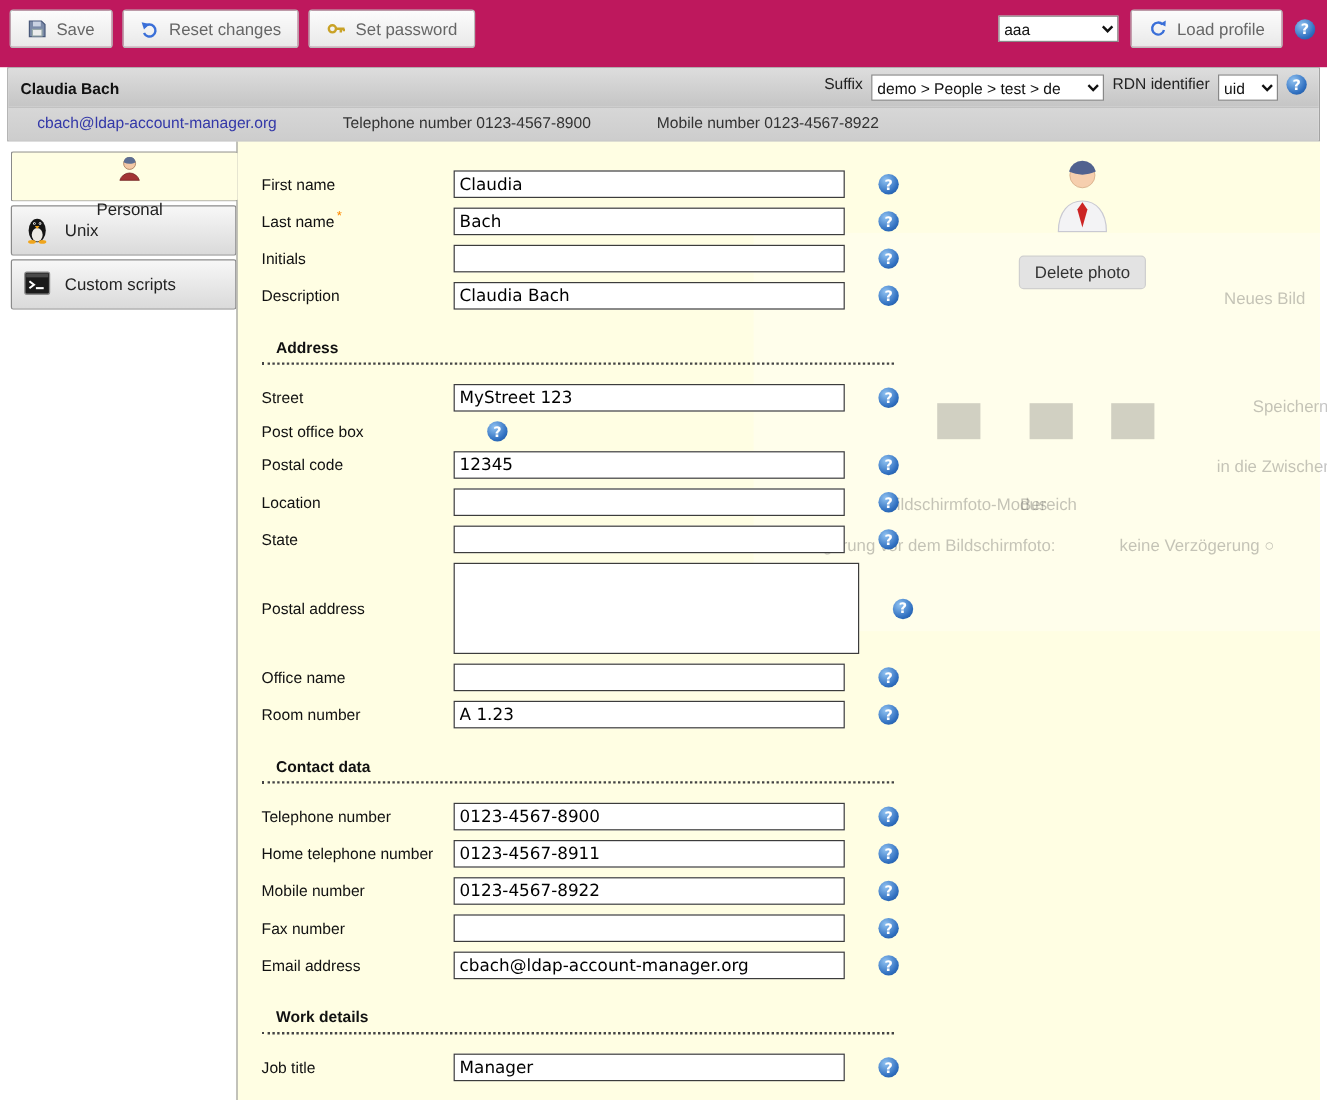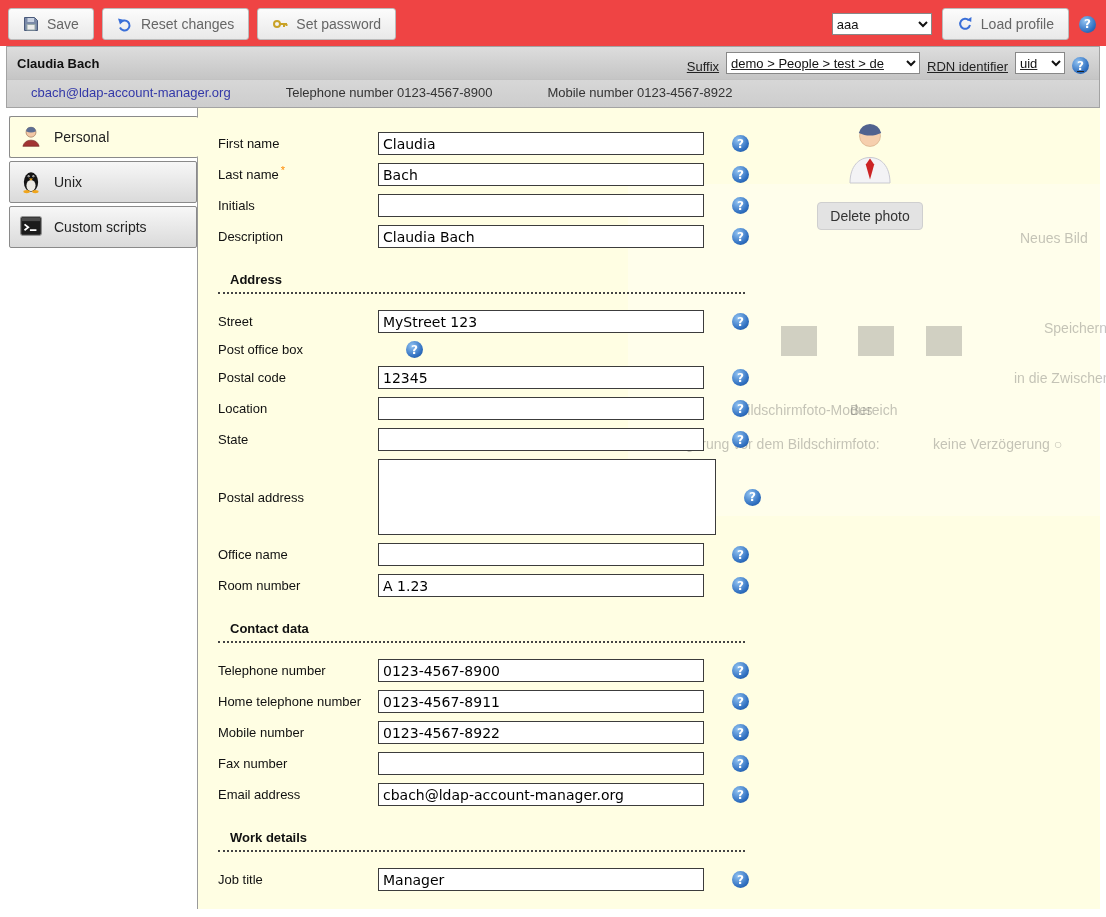--- a/index.html
+++ b/index.html
@@ -3,21 +3,21 @@
 <meta charset="utf-8">
 <style>
   * { box-sizing: border-box; }
   html,body { margin:0; padding:0; }
   body {
     width:1106px; height:917px; background:#fff; overflow:hidden;
     font-family:"Liberation Sans", sans-serif; color:#111;
   }
 
   
-  .toolbar { display:flex; align-items:center; gap:8px; padding:8px 10px 6px 8px; background:#ef4444; }
+  .toolbar { display:flex; align-items:center; gap:8px; padding:8px 10px 16px 8px; background:#be185d; }
   .btn {
     display:inline-flex; align-items:center; gap:8px; padding:7px 14px;
     font-size:14px; color:#666; font-family:inherit;
     background:linear-gradient(#fcfcfc,#e9e9e9); border:1px solid #bbb; border-radius:3px; cursor:pointer;
   }
   .btn svg { display:block; flex:none; }
   .gap-left { margin-left:0; }
   .toolbar-right { margin-left:auto; display:flex; align-items:center; gap:10px; }
   select { font-size:13px; height:22px; border:1px solid #888; background:#fff; font-family:inherit; color:#111; }
   .sel-profile { width:100px; }
@@ -30,50 +30,50 @@
     color:#fff; font-size:12px; font-weight:bold; line-height:1;
     display:inline-flex; align-items:center; justify-content:center; cursor:pointer;
     font-family:"DejaVu Sans", sans-serif;
   }
 
   
   .frame { margin:0 6px; }
   .header { border:1px solid #a3a3a3; }
   .header-row1 { display:flex; align-items:center; padding:5px 10px; background:linear-gradient(#dddddd,#c5c5c5); }
   .hname { font-weight:bold; font-size:13px; }
-  .header-right { margin-left:auto; display:flex; align-items:flex-end; gap:7px; font-size:13px; color:#222;text-decoration:underline; }
+  .header-right { margin-left:auto; display:flex; align-items:flex-start; gap:7px; font-size:13px; color:#222; }
   .header-row2 { display:flex; align-items:center; gap:55px; padding:5px 10px 7px 24px;
     background:linear-gradient(#d7d7d7,#cdcdcd); font-size:13px; color:#333; border-top:1px solid #c2c2c2; }
   .header-row2 a { color:#3338a8; text-decoration:none; cursor:pointer; }
 
   
   .body-row { display:flex; min-height:800px; border-left:1px solid #fff; }
   .sidebar { width:190px; background:#fff; padding-top:8px; flex:none; }
   .tab {
     display:flex; align-items:center; gap:10px; height:42px; margin:0 0 3px 2px; padding-left:8px;
     border:1px solid #8a8a8a; border-radius:2px; background:linear-gradient(#f7f7f7,#dadada);
     font-size:14px; color:#222; cursor:pointer; position:relative;
   }
   .tab svg { flex:none; }
-  .tab.active { background:#fffee3; border-right:none; margin-right:-1px; z-index:4; }
+  .tab.active { background:#fffee3; border-right:none; margin-right:-1px; z-index:4;flex-direction:column; }
   .content { flex:1; background:#fffee3; border-left:1px solid #9a9a9a; padding:24px 0 10px 20px; position:relative; }
 
   
   .form-row { display:flex; align-items:center; margin-bottom:8px; position:relative; z-index:2; }
   .flabel { width:160px; font-size:13px; flex:none; }
   .finput { width:326px; height:23px; border:1px solid #3c3c3c; background:#fff; padding:1px 4px;
             font-family:"DejaVu Sans", sans-serif; font-size:14px; }
   textarea.finput { width:338px; height:76px; resize:none; }
   .form-row .help-badge { margin-left:28px; }
   .req { color:#ff8a00; font-size:11px; vertical-align:top; margin-left:2px; position:relative; top:-3px; }
   .section-title { width:527px; font-size:13px; font-weight:bold; padding:0 0 5px 12px;
                    border-bottom:2px dotted #444; margin:24px 0 16px; position:relative; z-index:2; }
 
   
-  .photo-area { position:absolute; left:602px; top:12px; width:140px; text-align:center; z-index:3; }
+  .photo-area { position:absolute; left:634px; top:12px; width:140px; text-align:center; z-index:3; }
   .avatar { display:inline-block; }
   .delete-photo { margin-top:14px; padding:5px 12px; font-size:14px; color:#333; font-family:inherit;
                   background:#e3e3e3; border:1px solid #cfcfcf; border-radius:4px; cursor:pointer; }
 
   
   .ghost { position:absolute; inset:0; pointer-events:none; z-index:1; }
   .ghost-panel { position:absolute; left:430px; top:76px; width:474px; height:332px; background:rgba(255,255,255,0.28); }
   .ghost-text { position:absolute; font-size:14px; color:rgba(70,70,70,0.32); white-space:nowrap; }
   .ghost-sq { position:absolute; width:36px; height:30px; background:rgba(135,135,128,0.38); }
   .ghost-btn { position:absolute; border:1px solid rgba(120,120,120,0.4); padding:4px 12px; font-size:13px;

